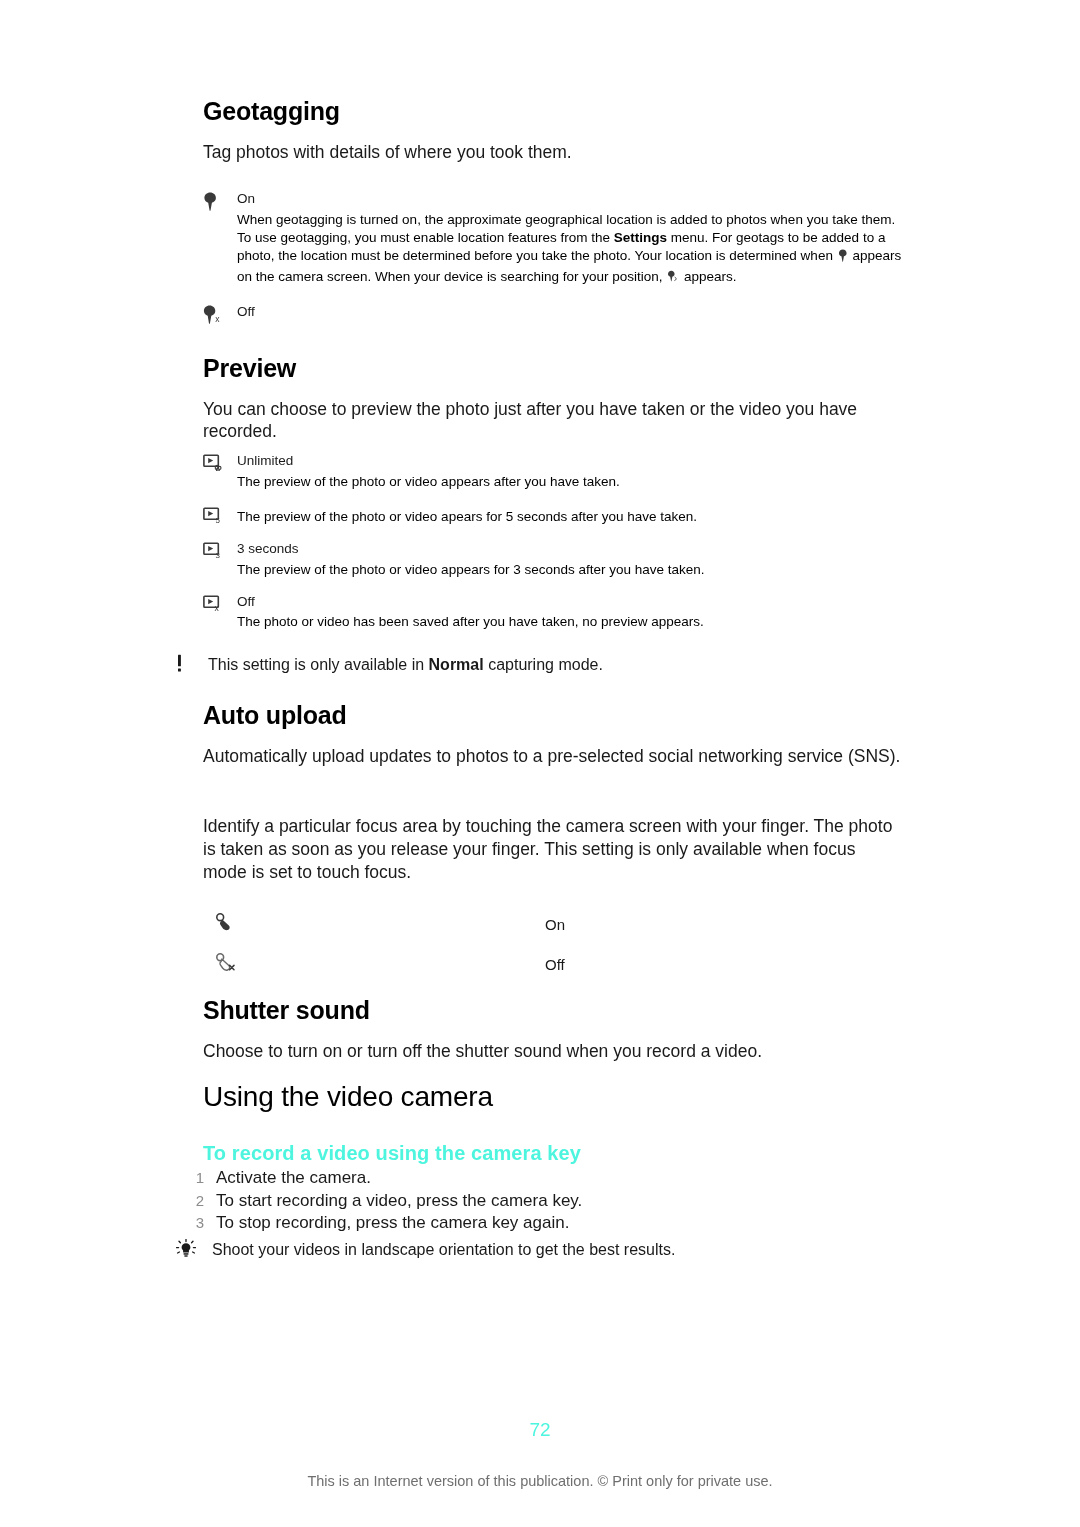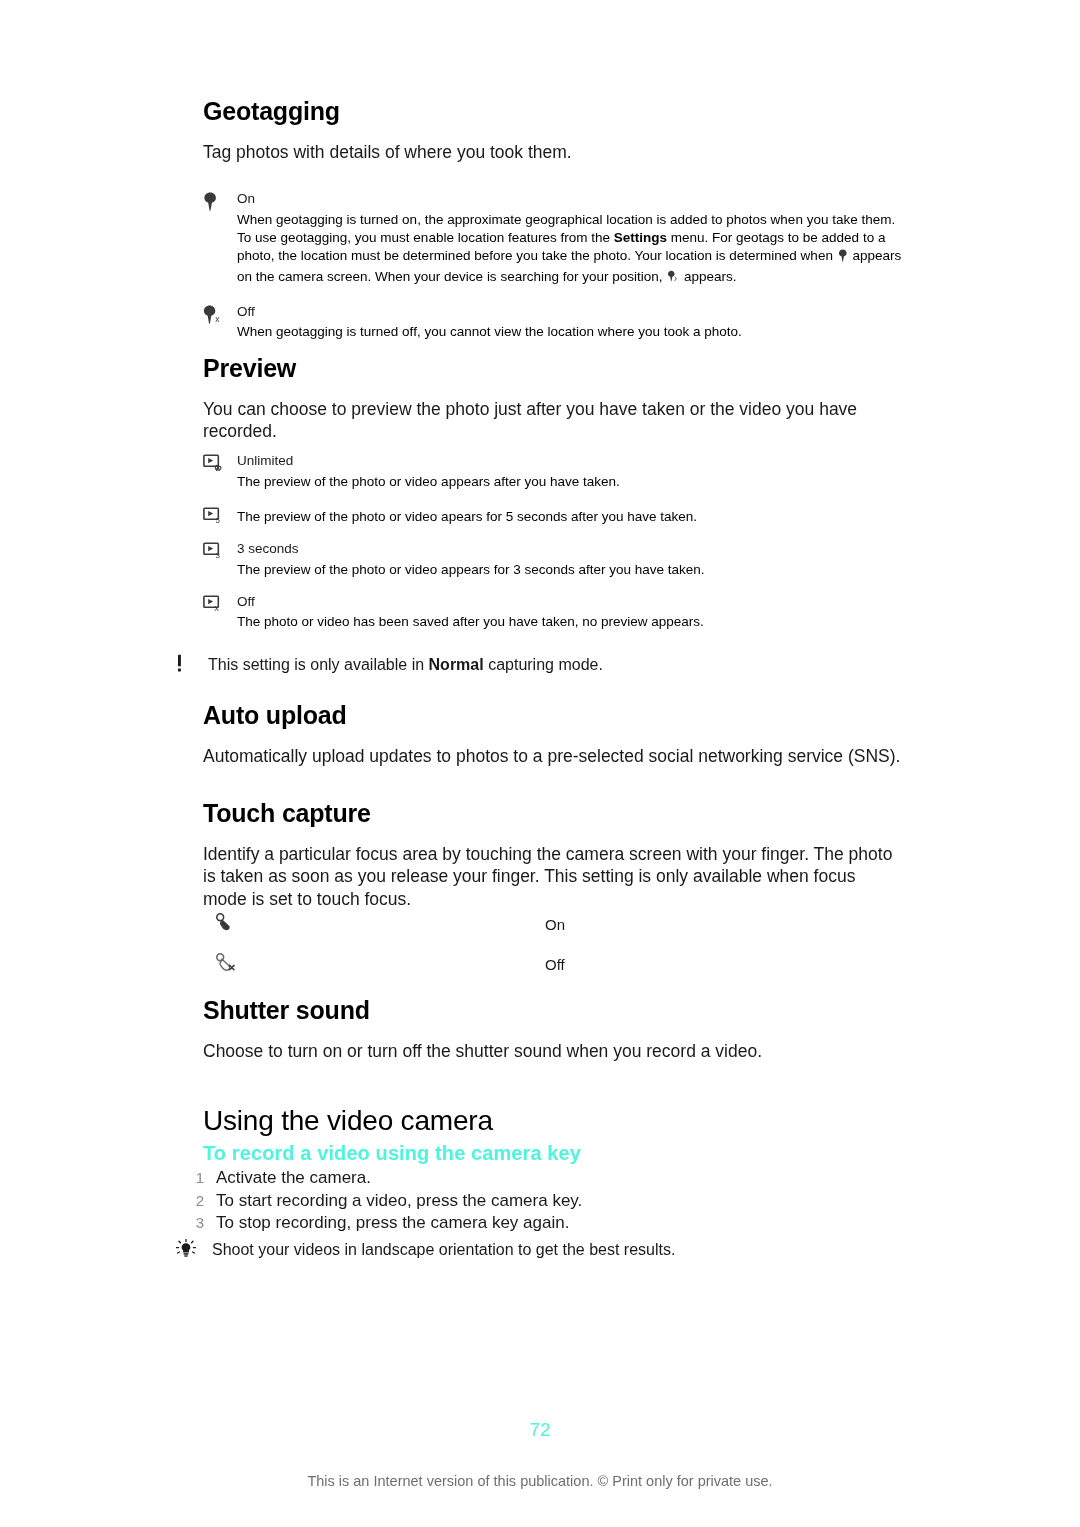--- a/index.html
+++ b/index.html
@@ -197,21 +197,20 @@
 
       <div class="opt-row" style="margin-top:15px;">
         <div class="opt-icon">
           <svg width="20" height="19" viewBox="0 0 20 19" aria-hidden="true">
             <path d="M6.6 0.6 C3.4 0.6 0.9 3.0 0.9 6.0 C0.9 8.2 2.5 10.1 4.7 10.8 L6.0 18.4 C6.1 18.8 6.8 18.8 6.9 18.4 L8.3 10.8 C10.6 10.2 12.3 8.3 12.3 6.0 C12.3 3.0 9.8 0.6 6.6 0.6 Z" fill="#3a3a3a"></path>
             <text x="12.2" y="17.4" font-family="Liberation Sans, sans-serif" font-size="8.5" fill="#3a3a3a">x</text>
           </svg>
         </div>
         <div class="opt-body">
           <div class="opt-title">Off</div>
-          <div class="opt-desc" style="margin-top:3px;">When geotagging is turned off, you cannot view the location where you took a photo.</div>
         </div>
       </div>
     </div>
 
     <div style="position:absolute; left:203px; top:355px; width:705px;">
       <div class="h2">Preview</div>
       <div class="para" style="margin-top:15px;">You can choose to preview the photo just after you have taken or the video you have recorded.</div>
     </div>
 
     <div style="position:absolute; left:203px; top:452px; width:700px;">
@@ -284,21 +283,20 @@
       </div>
       <div class="note-text"><span>This setting is only available in </span><span class="b">Normal</span><span> capturing mode.</span></div>
     </div>
 
     <div style="position:absolute; left:203px; top:702px; width:700px;">
       <div class="h2">Auto upload</div>
       <div class="para" style="margin-top:15px;">Automatically upload updates to photos to a pre-selected social networking service (SNS).</div>
     </div>
 
     <div style="position:absolute; left:203px; top:800px; width:700px;">
-      <div class="h2">Touch capture</div>
       <div class="para" style="margin-top:15px;">Identify a particular focus area by touching the camera screen with your finger. The photo is taken as soon as you release your finger. This setting is only available when focus mode is set to touch focus.</div>
     </div>
 
     <div style="position:absolute; left:203px; top:912px; width:700px;">
       <div class="tc-row">
         <div class="tc-icon">
           <svg width="20" height="20" viewBox="0 0 20 20" aria-hidden="true">
             <circle cx="5.2" cy="5.2" r="3.4" fill="none" stroke="#3a3a3a" stroke-width="1.6"></circle>
             <path d="M7.0 7.2 L13.6 13.2 C15.4 14.8 14.8 17.4 12.6 18.0 C10.8 18.5 8.8 17.6 7.6 16.0 L5.4 12.8 C4.6 11.6 5.0 10.2 6.0 9.6 Z" fill="#3a3a3a"></path>
           </svg>
@@ -318,21 +316,21 @@
         <div class="tc-spacer"></div>
         <div class="tc-label">Off</div>
       </div>
     </div>
 
     <div style="position:absolute; left:203px; top:997px; width:700px;">
       <div class="h2">Shutter sound</div>
       <div class="para" style="margin-top:15px;">Choose to turn on or turn off the shutter sound when you record a video.</div>
     </div>
 
-    <div style="position:absolute; left:203px; top:1106px; width:700px;">
+    <div style="position:absolute; left:203px; top:1082px; width:700px;">
       <div class="h1">Using the video camera</div>
     </div>
 
     <div style="position:absolute; left:203px; top:1141px; width:700px;">
       <div class="h3-teal">To record a video using the camera key</div>
     </div>
 
     <ul class="olist" style="position:absolute; left:176px; top:1167px; width:720px;">
       <li>
         <span class="num">1</span>

